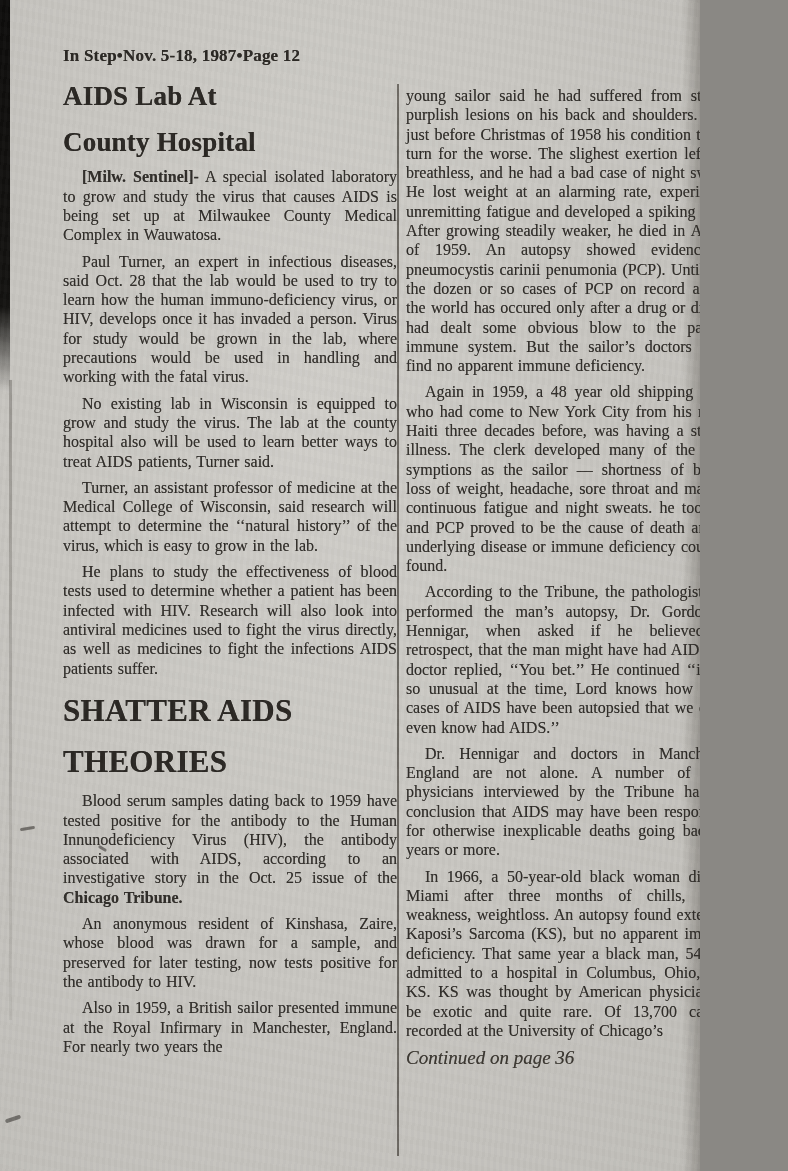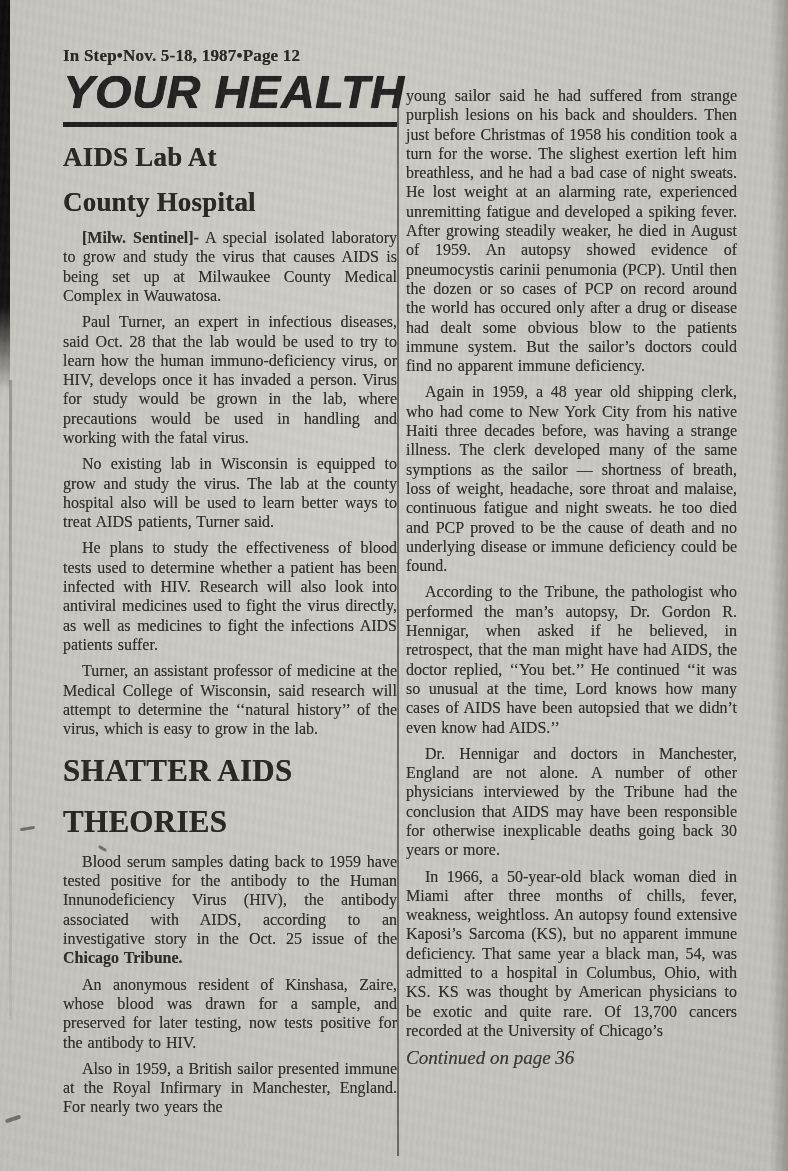--- a/index.html
+++ b/index.html
@@ -1,19 +1,19 @@
 <!DOCTYPE html>
 <html><head>
 <meta charset="utf-8">
 <style>
   * { margin: 0; padding: 0; box-sizing: border-box; }
   html, body { background: #8a8884; }
   .page {
     position: relative;
-    width: 788px;
+    width: 700px;
     height: 1171px;
     overflow: hidden;
     background:
       radial-gradient(ellipse at 45% 35%, #d0cec9 0%, #c8c6c1 55%, #c0beb9 100%);
     font-family: "Liberation Serif", serif;
     color: #2f2c28;
   }
   .grain {
     position: absolute; inset: 0; pointer-events: none; opacity: .5;
     background:
@@ -88,32 +88,31 @@
   <div class="left-bar"></div>
   <div class="left-faint-line"></div>
   <div class="right-shade"></div>
   <div class="divider"></div>
   <div class="artifact a1"></div>
   <div class="artifact a2"></div>
   <div class="artifact a3"></div>
 
   <div class="col col-left">
     <div class="masthead">In Step•Nov. 5-18, 1987•Page 12</div>
-    <h1 class="section-title">YOUR HEALTH</h1>
 
     <h2 class="art1-title">
       <span class="tline">AIDS Lab At</span>
       <span class="tline">County Hospital</span>
     </h2>
 
     <p class="body indent"><b class="lead">[Milw. Sentinel]-</b><span> A special isolated laboratory to grow and study the virus that causes AIDS is being set up at Milwaukee County Medical Complex in Wauwatosa.</span></p>
     <p class="body indent">Paul Turner, an expert in infectious diseases, said Oct. 28 that the lab would be used to try to learn how the human immuno-deficiency virus, or HIV, develops once it has invaded a person. Virus for study would be grown in the lab, where precautions would be used in handling and working with the fatal virus.</p>
     <p class="body indent">No existing lab in Wisconsin is equipped to grow and study the virus. The lab at the county hospital also will be used to learn better ways to treat AIDS patients, Turner said.</p>
+    <p class="body indent">Turner, an assistant professor of medicine at the Medical College of Wisconsin, said research will attempt to determine the ‘‘natural history’’ of the virus, which is easy to grow in the lab.</p>
     <p class="body indent">He plans to study the effectiveness of blood tests used to determine whether a patient has been infected with HIV. Research will also look into antiviral medicines used to fight the virus directly, as well as medicines to fight the infections AIDS patients suffer.</p>
-    <p class="body indent">Turner, an assistant professor of medicine at the Medical College of Wisconsin, said research will attempt to determine the ‘‘natural history’’ of the virus, which is easy to grow in the lab.</p>
 
     <h2 class="art2-title">
       <span class="tline">SHATTER AIDS</span>
       <span class="tline">THEORIES</span>
     </h2>
 
     <p class="body indent"><span>Blood serum samples dating back to 1959 have tested positive for the antibody to the Human Innunodeficiency Virus (HIV), the antibody associated with AIDS, according to an investigative story in the Oct. 25 issue of the </span><b class="bold-tail">Chicago Tribune.</b></p>
     <p class="body indent">An anonymous resident of Kinshasa, Zaire, whose blood was drawn for a sample, and preserved for later testing, now tests positive for the antibody to HIV.</p>
     <p class="body indent">Also in 1959, a British sailor presented immune at the Royal Infirmary in Manchester, England. For nearly two years the</p>
   </div>

